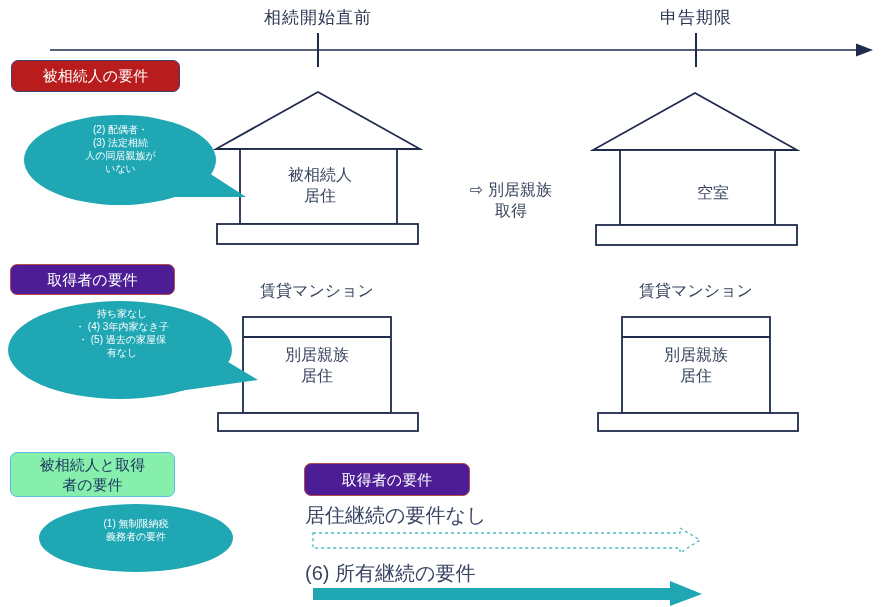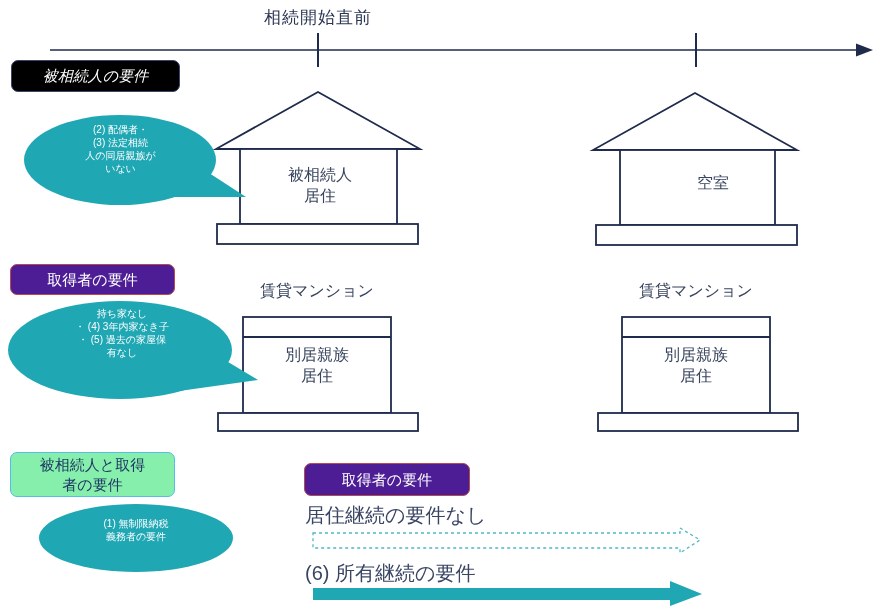--- a/index.html
+++ b/index.html
@@ -9,21 +9,21 @@
   }
   #shapes{position:absolute;left:0;top:0;width:886px;height:607px;}
   .abs{position:absolute;}
   .pre{white-space:pre-line;}
   .ctr{text-align:center;}
   .tl-label{font-size:17px;color:#2A3550;letter-spacing:1px;}
   .badge{
     display:flex;align-items:center;justify-content:center;
     border-radius:7px;font-size:15px;line-height:1.3;text-align:center;
   }
-  .badge-navy{background:#000000;color:#fff;border:1px solid #39456F;font-style:italic;}
+  .badge-navy{background:#b91c1c;color:#fff;border:1px solid #39456F;}
   .badge-red{background:#4c1d95;color:#fff;border:1px solid #B8494C;}
   .badge-blue{background:#86efac;color:#1F3864;border:1px solid #55BDE8;}
   .bubble-text{color:#fff;font-size:10px;line-height:1.3;}
   .shape-label{font-size:16px;line-height:1.3;color:#39455E;}
   .flow-text{font-size:20px;color:#3A4563;}
 </style>
 </head>
 <body>
 
 <div id="canvas">
@@ -58,31 +58,34 @@
     <ellipse cx="120" cy="350" rx="112" ry="49" fill="#1FA7B4"></ellipse>
 
     <ellipse cx="136" cy="538" rx="97" ry="34" fill="#1FA7B4"></ellipse>
 
     <path d="M313,533 H680 V528 L700,540 L680,553 V548 H313 Z" fill="none" stroke="#4FB9C4" stroke-width="1.3" stroke-dasharray="3,3"></path>
 
     <polygon points="313,588 670,588 670,581 702,594 670,606 670,600 313,600" fill="#1FA7B4"></polygon>
   </svg>
 
   <div class="abs ctr tl-label" style="left:248px;top:6px;width:140px;">相続開始直前</div>
+  <div class="abs ctr tl-label" style="left:626px;top:6px;width:140px;">申告期限</div>
 
   <div class="abs badge badge-navy" style="left:11px;top:60px;width:167px;height:30px;">被相続人の要件</div>
 
   <div class="abs ctr pre bubble-text" style="left:28px;top:123px;width:185px;">(2) 配偶者・
 (3) 法定相続
 人の同居親族が
 いない</div>
 
   <div class="abs ctr pre shape-label" style="left:240px;top:165px;width:160px;">被相続人
 居住</div>
-  <div class="abs ctr pre shape-label" style="left:620px;top:173px;width:186px;">空室</div>
+  <div class="abs ctr pre shape-label" style="left:445px;top:180px;width:132px;">⇨ 別居親族
+取得</div>
+  <div class="abs ctr pre shape-label" style="left:620px;top:183px;width:186px;">空室</div>
 
   <div class="abs badge badge-red" style="left:10px;top:264px;width:163px;height:29px;">取得者の要件</div>
 
   <div class="abs ctr pre bubble-text" style="left:20px;top:307px;width:204px;">持ち家なし
 ・ (4) 3年内家なき子
 ・ (5) 過去の家屋保
 有なし</div>
 
   <div class="abs ctr shape-label" style="left:238px;top:281px;width:158px;">賃貸マンション</div>
   <div class="abs ctr shape-label" style="left:617px;top:281px;width:158px;">賃貸マンション</div>

